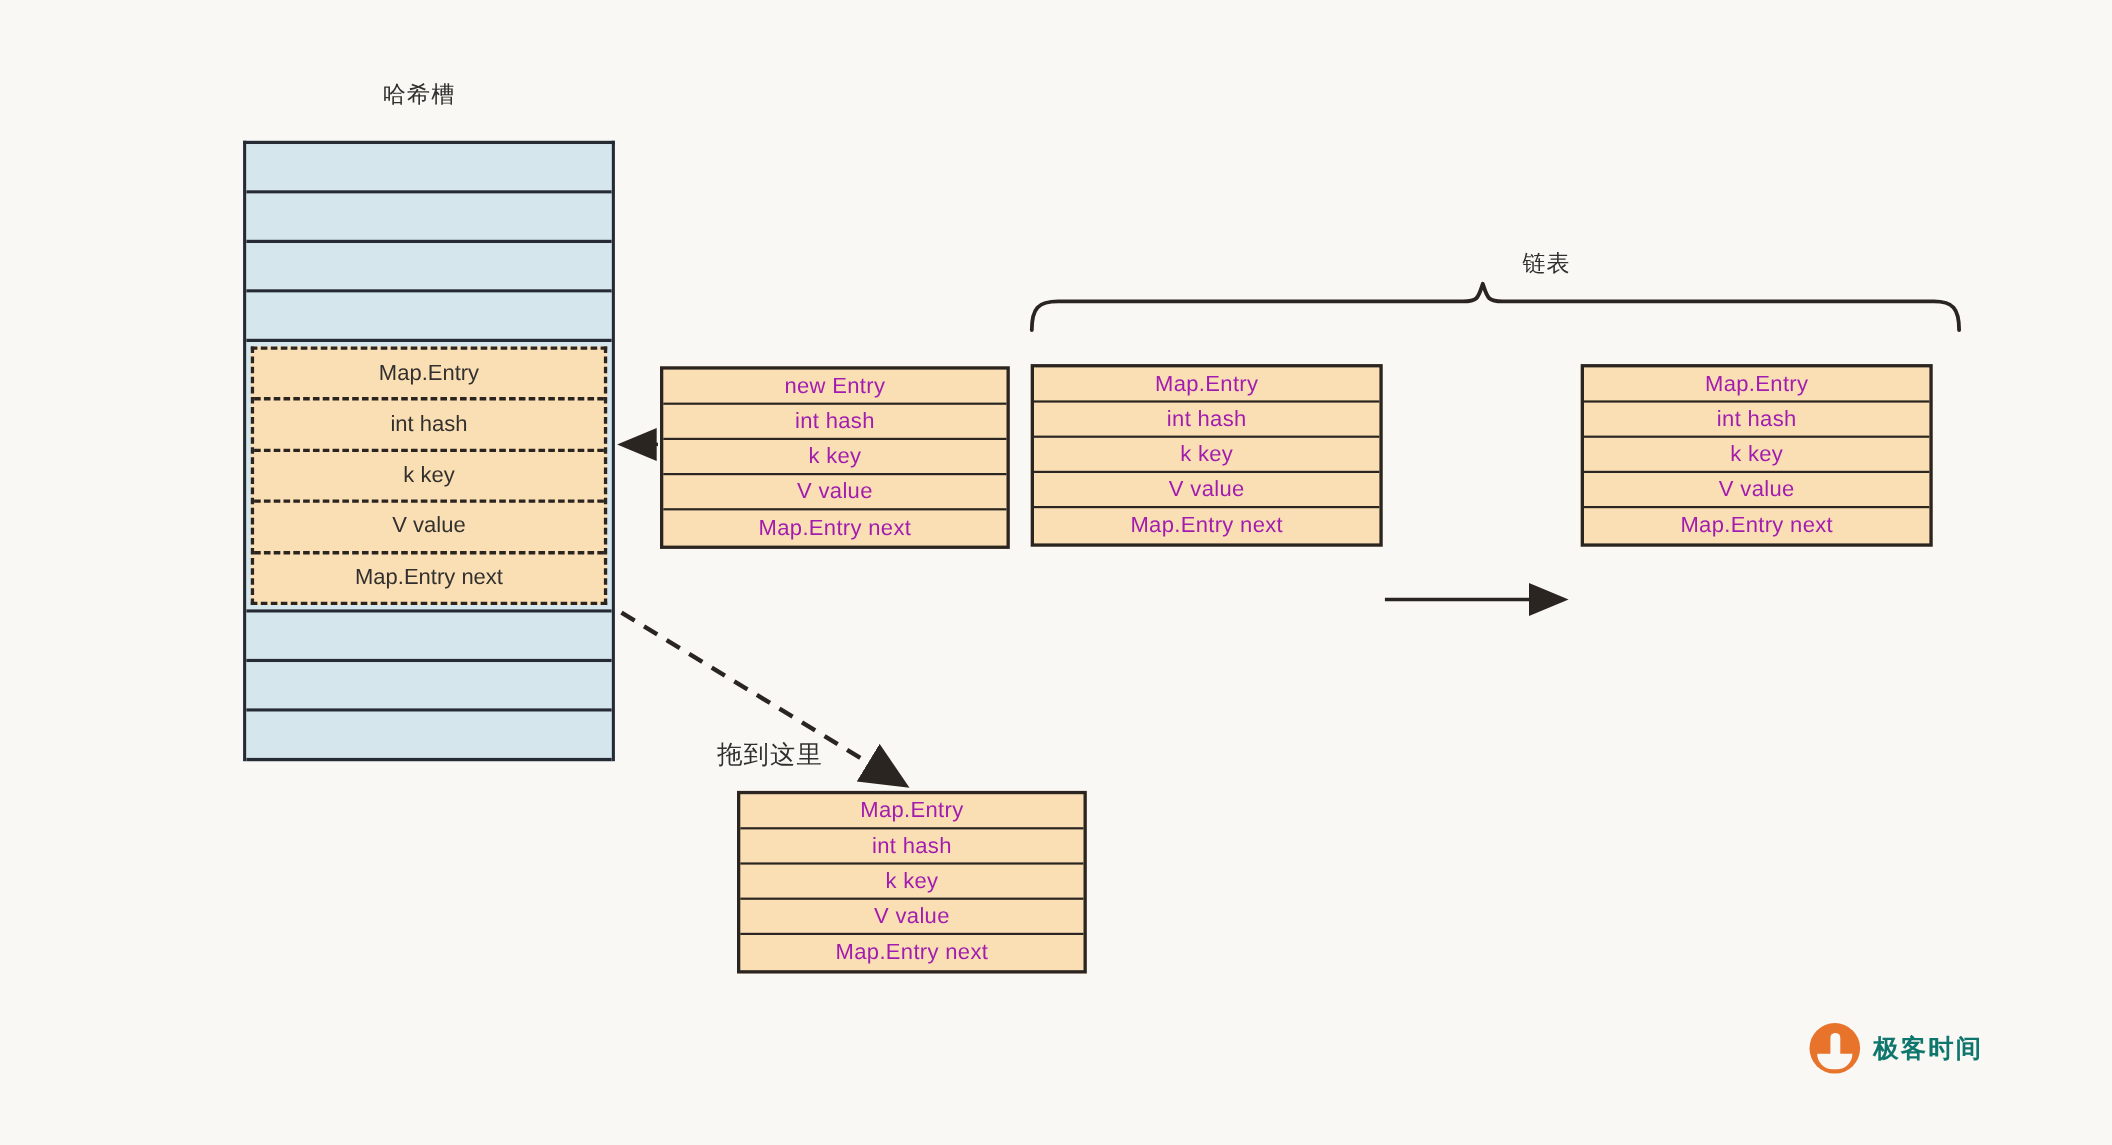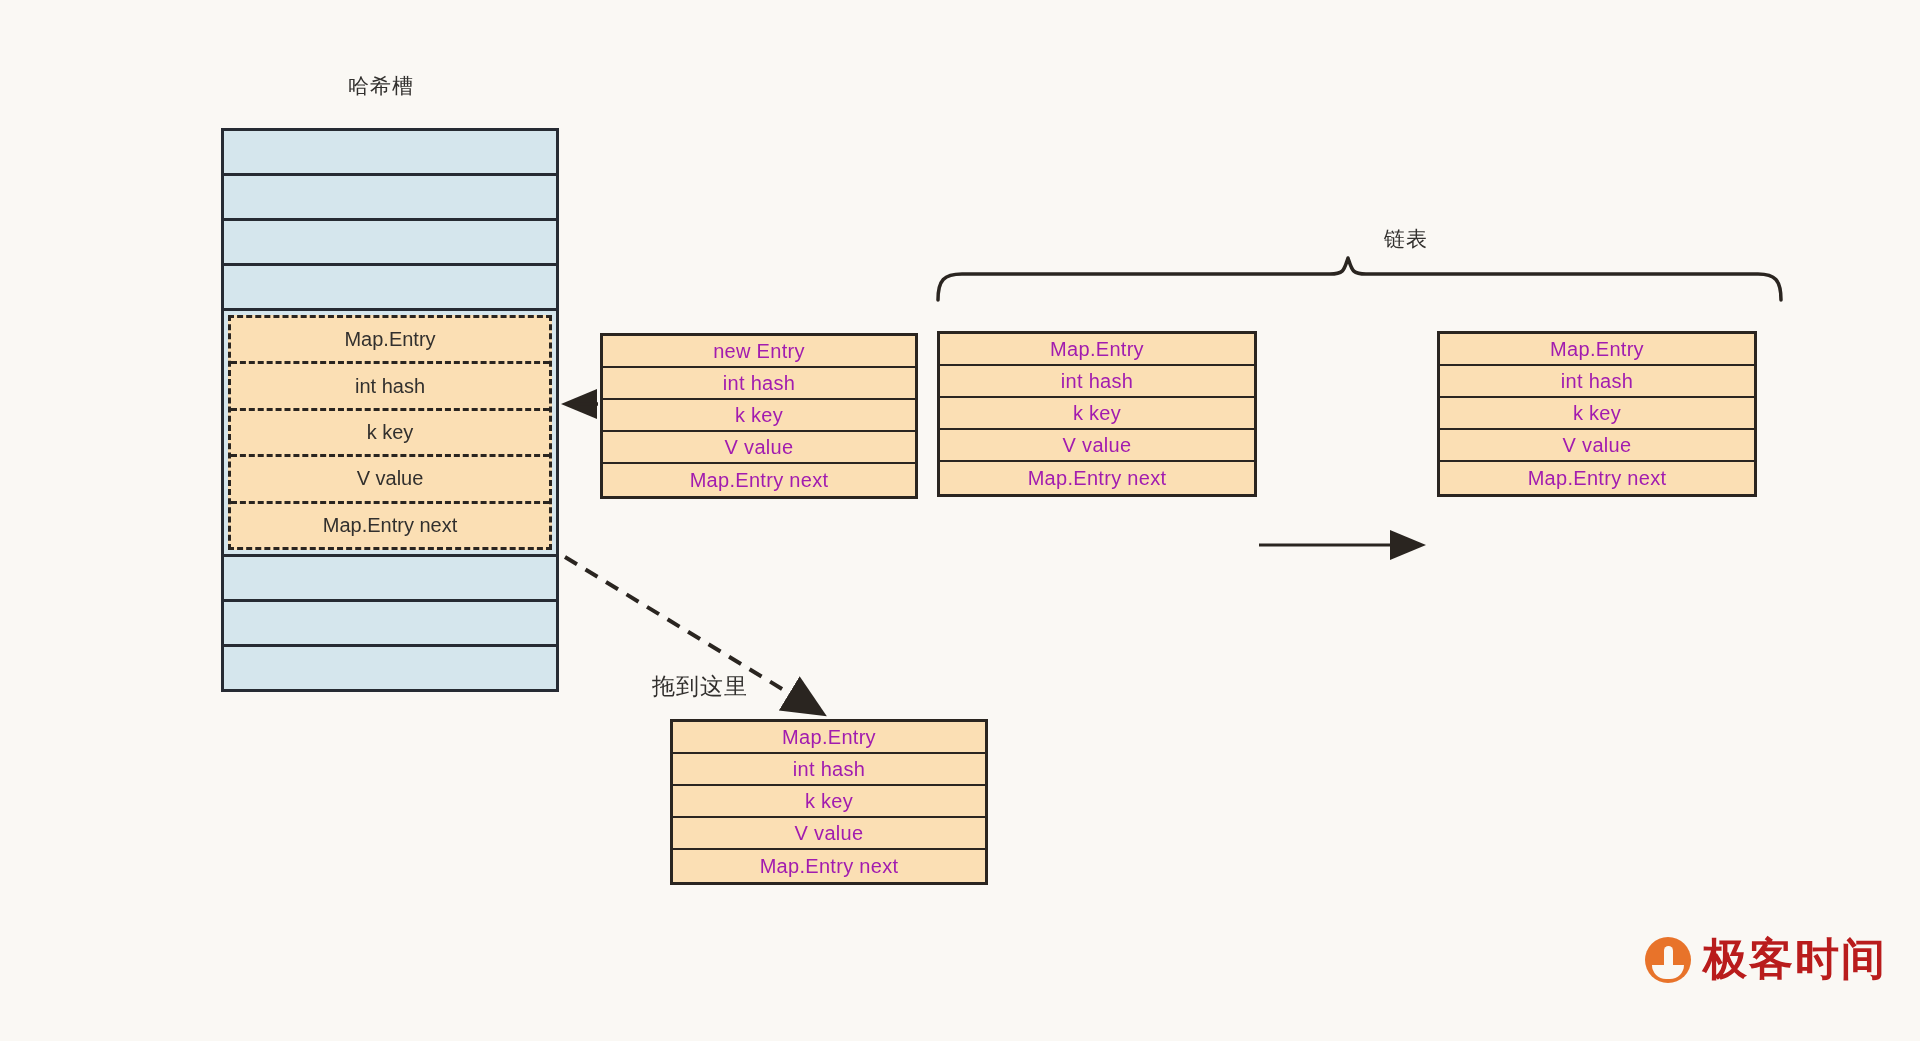--- a/index.html
+++ b/index.html
@@ -135,23 +135,23 @@
     content: "";
     position: absolute;
     left: 7px;
     bottom: 4px;
     width: 32px;
     height: 14px;
     border-radius: 0 0 18px 18px;
     background: #faf8f4;
   }
   #brand-logo .wordmark {
-    font-size: 44px;
+    font-size: 23px;
     font-weight: bold;
-    color: #b91c1c;
+    color: #0f766e;
     letter-spacing: 2px;
   }
 </style>
 </head>
 <body>
 
 <div id="stage">
 
   <div class="label" style="left:348px; top:72px;">哈希槽</div>
 

